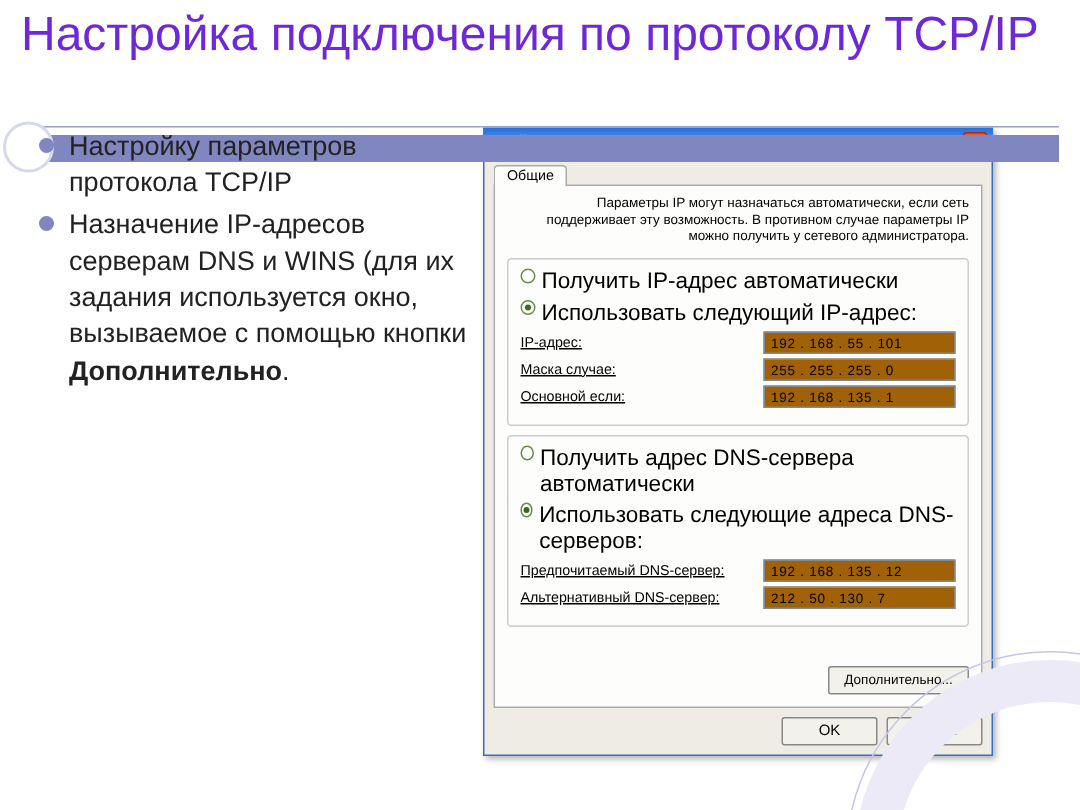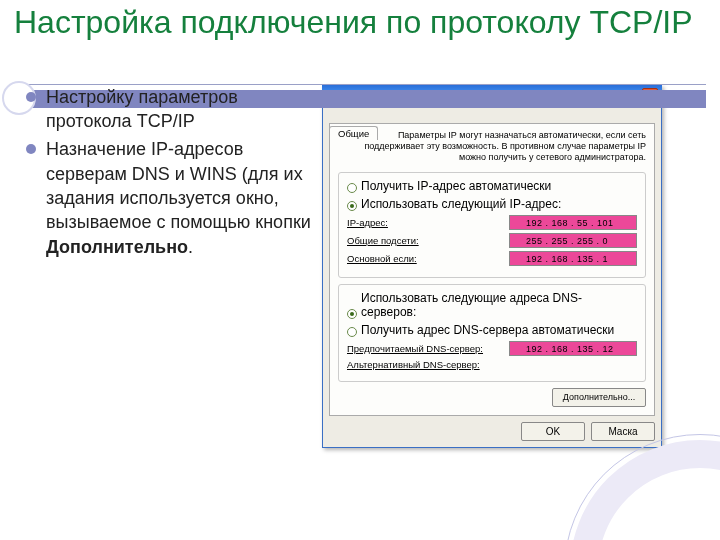--- a/index.html
+++ b/index.html
@@ -13,21 +13,21 @@
     position: relative;
   }
   .title-area {
     position: relative;
     padding: 4px 14px 0 14px;
   }
   .title-area h1 {
     margin: 0;
     font-size: 32px;
     font-weight: normal;
-    color: #15803d;
+    color: #6d28d9;
     line-height: 1.15;
   }
   .deco-lines {
     position: absolute;
     left: 0; right: 0;
     top: 84px;
     height: 40px;
   }
   .deco-lines .thin {
     position: absolute;
@@ -113,41 +113,41 @@
   }
   .tab {
     display: inline-block;
     background: #fdfdfb;
     border: 1px solid #aaa;
     border-bottom: none;
     border-radius: 3px 3px 0 0;
     padding: 1px 8px;
     font-size: 9.5px;
     position: relative;
-    top: 17px;
+    top: 1px;
   }
   .tab-pane {
     background: #fdfdfb;
     border: 1px solid #aaa;
     padding: 6px 8px 8px 8px;
   }
   .hint { font-size: 9px; line-height: 1.25; margin-bottom: 8px; text-align: right; }
   .group {
     border: 1px solid #ccc;
     border-radius: 3px;
     padding: 6px 8px 8px 8px;
     margin-bottom: 6px;
     position: relative;
   }
   .radio-row {
     display: flex;
-    align-items: flex-end;
+    align-items: flex-start;
     gap: 4px;
     margin-bottom: 4px;
-    font-size: 12px;
+    font-size: 15px;
   }
   .radio {
     width: 10px; height: 10px;
     border: 1px solid #6a8a4a;
     border-radius: 50%;
     display: inline-flex;
     align-items: center;
     justify-content: center;
     background: #fff;
   }
@@ -160,24 +160,24 @@
   .field-row {
     display: flex;
     align-items: center;
     margin: 3px 0;
     font-size: 9.5px;
   }
   .field-row .lbl { flex: 1; text-decoration: underline; }
   .field-row .ip {
     width: 128px;
     height: 15px;
-    background: #ec4899;
+    background: #a16207;
     border: 1px solid #888;
     font-size: 9px;
-    padding: 0 16px;
+    padding: 0 4px;
     line-height: 14px;
     letter-spacing: 0.5px;
     text-align: left;
   }
   .dlg-btns {
     display: flex;
     justify-content: flex-end;
     gap: 6px;
     margin-top: 6px;
   }
@@ -185,21 +185,21 @@
     min-width: 64px;
     height: 19px;
     background: #f3f2ea;
     border: 1px solid #888;
     border-radius: 2px;
     font-size: 10px;
     text-align: center;
     line-height: 17px;
     padding: 0 6px;
   }
-  .btn.small { min-width: 94px; font-size: 9px; }
+  .btn.small { min-width: 94px; font-size: 9px; margin-top: 20px; }
   .right-align { display: flex; justify-content: flex-end; margin-top: 4px; }
 
   
   .foot-arc {
     position: absolute;
     right: -110px;
     bottom: -160px;
     width: 260px; height: 260px;
     border: 28px solid #eceaf7;
     border-radius: 50%;
@@ -254,44 +254,45 @@
           </div>
           <div class="radio-row">
             <span class="radio sel"></span>
             <span>Использовать следующий IP-адрес:</span>
           </div>
           <div class="field-row">
             <span class="lbl">IP-адрес:</span>
             <span class="ip">192 . 168 .  55 . 101</span>
           </div>
           <div class="field-row">
-            <span class="lbl">Общие подсети:</span>
+            <span class="lbl">Маска случае:</span>
             <span class="ip">255 . 255 . 255 .   0</span>
           </div>
           <div class="field-row">
             <span class="lbl">Основной если:</span>
             <span class="ip">192 . 168 . 135 .   1</span>
           </div>
         </div>
 
         <div class="group">
+          <div class="radio-row">
+            <span class="radio"></span>
+            <span>Получить адрес DNS-сервера автоматически</span>
+          </div>
           <div class="radio-row">
             <span class="radio sel"></span>
             <span>Использовать следующие адреса DNS-серверов:</span>
           </div>
-          <div class="radio-row">
-            <span class="radio"></span>
-            <span>Получить адрес DNS-сервера автоматически</span>
-          </div>
           <div class="field-row">
             <span class="lbl">Предпочитаемый DNS-сервер:</span>
             <span class="ip">192 . 168 . 135 .  12</span>
           </div>
           <div class="field-row">
             <span class="lbl">Альтернативный DNS-сервер:</span>
+            <span class="ip">212 .  50 . 130 .   7</span>
           </div>
         </div>
 
         <div class="right-align">
           <div class="btn small">Дополнительно...</div>
         </div>
       </div>
       <div class="dlg-btns">
         <div class="btn">OK</div>
         <div class="btn">Маска</div>

